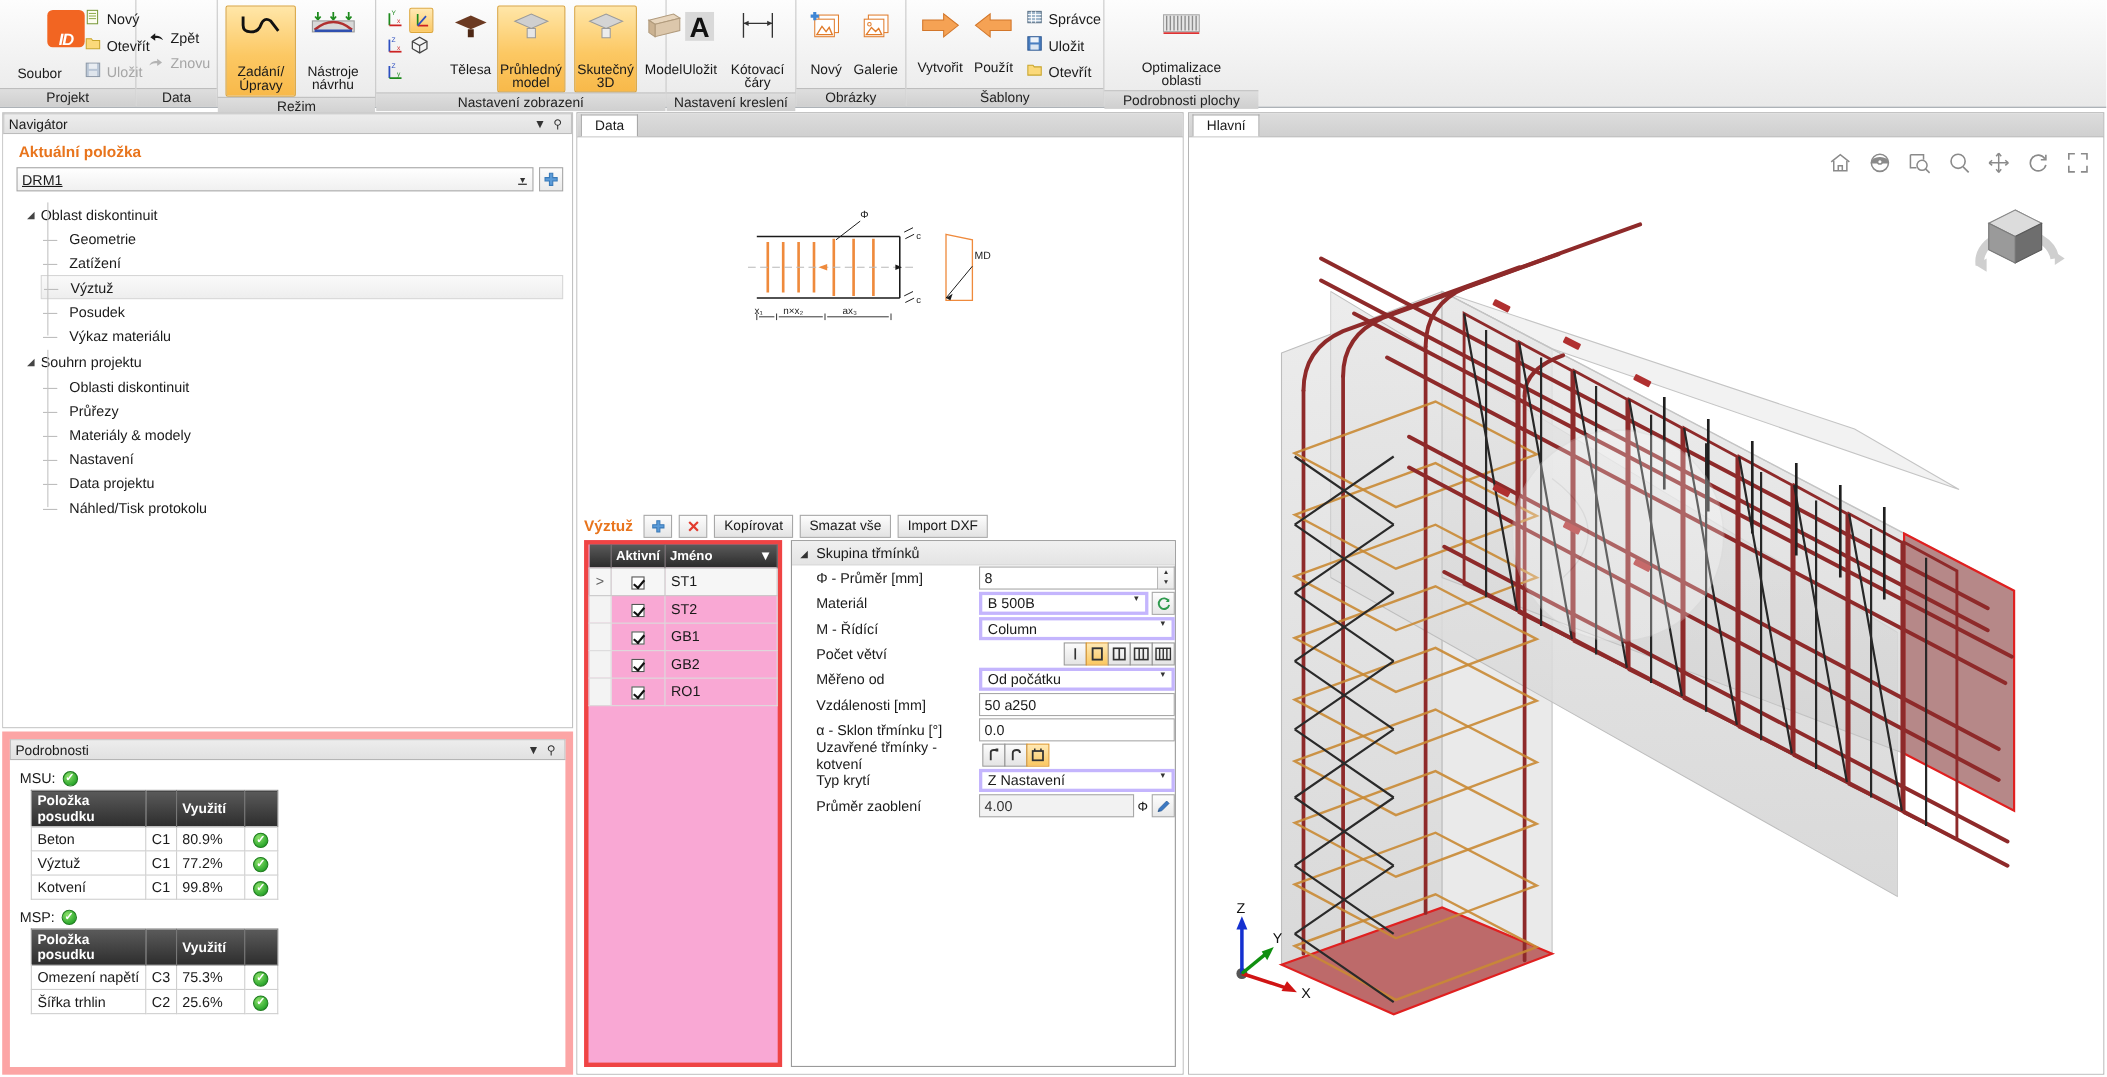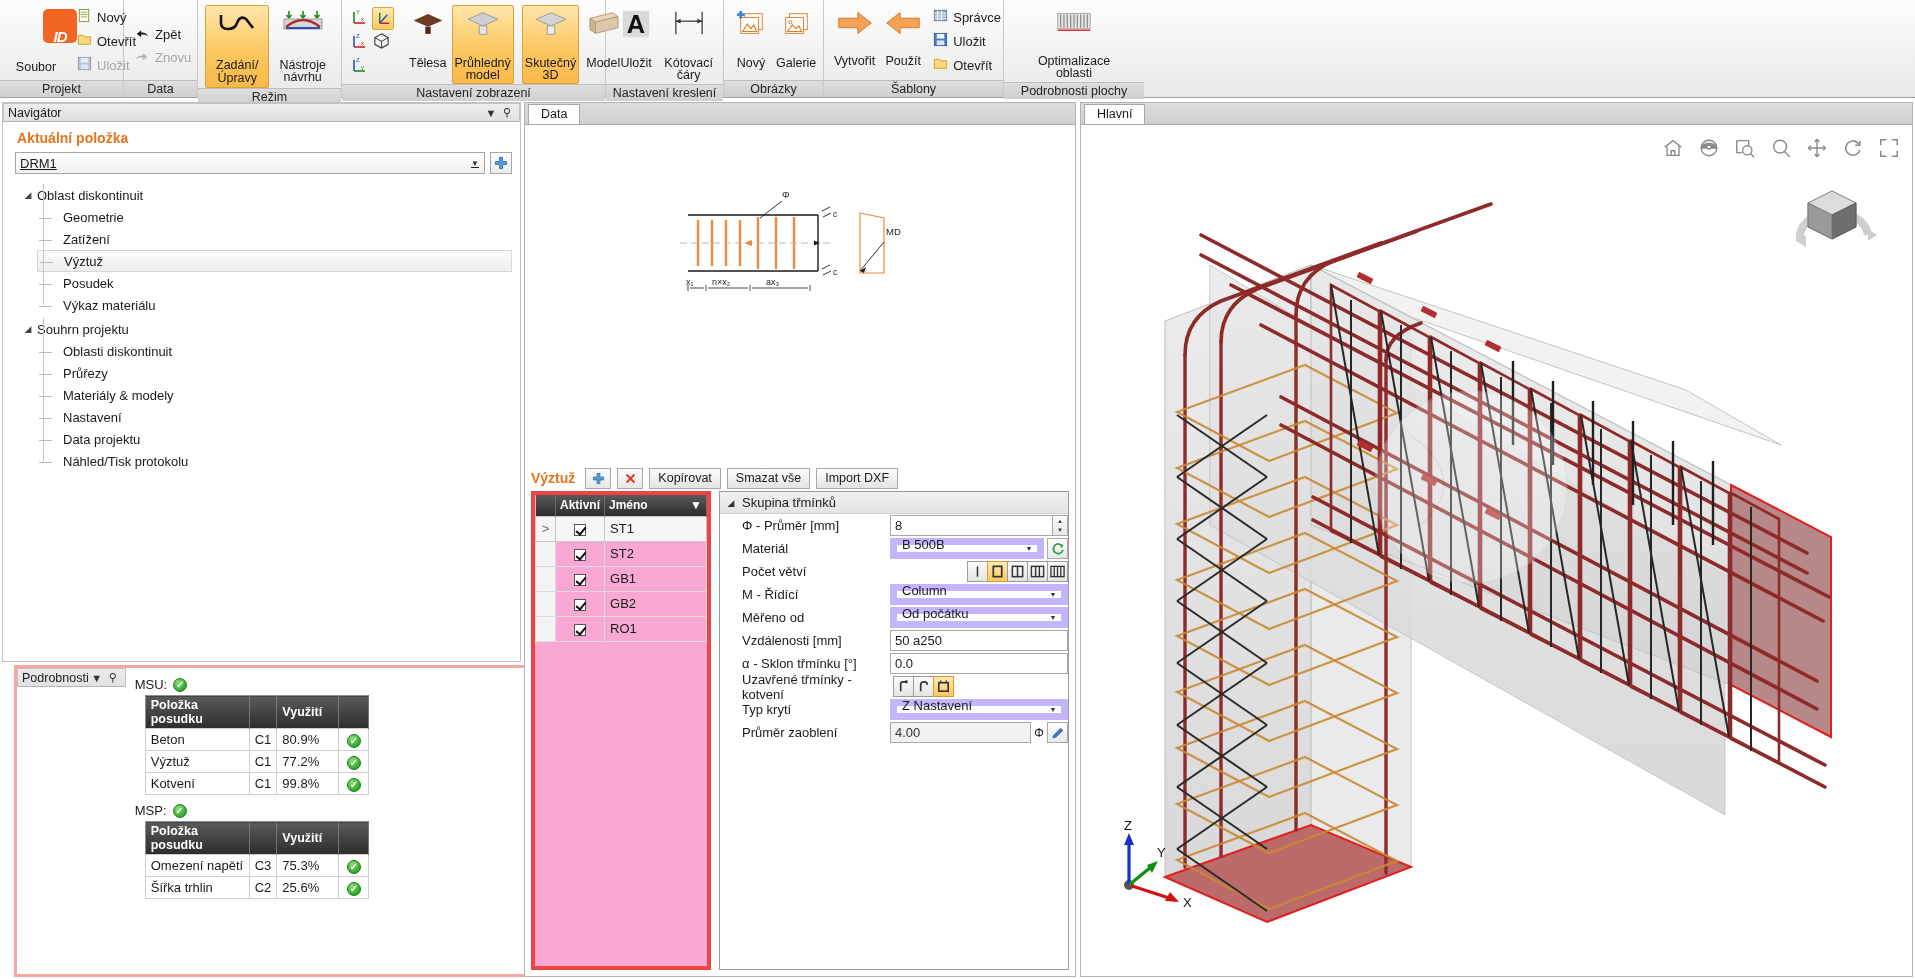--- a/index.html
+++ b/index.html
@@ -111,22 +111,22 @@
   .tchild.sel {
     background: linear-gradient(180deg,#fafafa,#eeeeee);
     border: 1px solid #d6d6d6; margin-left: 20px; height: 22px;
   }
   .tbranch { position: relative; }
   .tbranch::before {
     content: ""; position: absolute; left: 26px; top: 0; bottom: 11px; width: 1px; background: #c4c4c4;
   }
 
   #podrobnosti {
-    position: absolute; left: 14px; top: 665px; width: 519px; height: 312px;
-    background: #fff; border: 3px solid #fca5a5; display: flex; flex-direction: row;
+    position: absolute; left: 2px; top: 665px; width: 519px; height: 312px;
+    background: #fff; border: 7px solid #fca5a5; display: flex; flex-direction: column;
   }
   #podrobnosti .pd-body { flex: 1; padding: 5px 7px; overflow: hidden; }
   .lsrow { display: flex; align-items: center; gap: 6px; margin: 4px 0 3px 2px; font-size: 13px;}
   .okdot {
     width: 14px; height: 14px; border-radius: 50%;
     background: radial-gradient(circle at 35% 30%, #8ce06a, #2faa2f 70%, #1c7d1c);
     display: inline-flex; align-items: center; justify-content: center;
     color: #fff; font-size: 10px; font-weight: bold; line-height: 1;
     border: 1px solid #1f7d1f;
   }
@@ -222,22 +222,22 @@
   .tin {
     flex: 1; height: 21px; border: 1px solid #a8a8a8; background: #fff;
     display: flex; align-items: center; padding: 0 4px; font-size: 13px;
   }
   .tin.readonly { background: #f2f2f2; color: #333; }
   .spin { width: 15px; height: 21px; border: 1px solid #a8a8a8; border-left: none;
           background: linear-gradient(180deg,#fbfbfb,#e9e9e9);
           display: flex; flex-direction: column; }
   .spin span { flex:1; display: flex; align-items: center; justify-content: center; font-size: 6px; color: #333;}
   .pcombo {
-    flex: 1; height: 21px; border: 7px solid #c4b5fd; background: #fff;
-    display: flex; align-items: flex-end; padding: 0 2px 0 5px; font-size: 13px;
+    flex: 1; height: 21px; border: 3px solid #c4b5fd; background: #fff;
+    display: flex; align-items: flex-start; padding: 0 2px 0 5px; font-size: 13px;
   }
   .pcombo .cv { flex: 1; }
   .pcombo .ca { width: 12px; text-align: center; font-size: 7px; color: #333; }
   .miniicon {
     width: 21px; height: 21px; border: 1px solid #a8a8a8; margin-left: 3px;
     background: linear-gradient(180deg,#fdfdfd,#e8e8e8);
     display: flex; align-items: center; justify-content: center;
   }
   .segbtn {
     width: 21px; height: 21px; border: 1px solid #9a9a9a; margin-left: -1px;
@@ -844,20 +844,30 @@
               <span class="miniicon">
                 <svg width="14" height="14" viewBox="0 0 16 16">
                   <path d="M13 5 A5.5 5.5 0 1 0 13.6 9" fill="none" stroke="#2f9a4e" stroke-width="2"></path>
                   <path d="M13.6 2.5 L13.6 6 L10 6 Z" fill="#2f9a4e"></path>
                 </svg>
               </span>
             </span>
           </div>
 
           <div class="prow">
+            <span class="plabel">M - Řídící</span>
+            <span class="pfield">
+              <span class="pcombo">
+                <span class="cv">Column</span>
+                <span class="ca">▼</span>
+              </span>
+            </span>
+          </div>
+
+          <div class="prow">
             <span class="plabel">Počet větví</span>
             <span class="pfield" style="justify-content:flex-end">
               <span class="seggroup">
                 <span class="segbtn">
                     <svg width="15" height="15" viewBox="0 0 16 16">
                       <path d="M8 2.5 L8 13.5" stroke="#333" stroke-width="1.6"></path>
                     </svg>
                   </span>
                 <span class="segbtn on">
                     <svg width="15" height="15" viewBox="0 0 16 16">
@@ -875,30 +885,20 @@
                       <rect x="1.5" y="2.5" width="13" height="11" fill="none" stroke="#333" stroke-width="1.5"></rect>
                       <path d="M6 2.5 L6 13.5 M10 2.5 L10 13.5" stroke="#333" stroke-width="1.5"></path>
                     </svg>
                   </span>
                 <span class="segbtn">
                     <svg width="15" height="15" viewBox="0 0 16 16">
                       <rect x="1" y="2.5" width="14" height="11" fill="none" stroke="#333" stroke-width="1.4"></rect>
                       <path d="M4.5 2.5 L4.5 13.5 M8 2.5 L8 13.5 M11.5 2.5 L11.5 13.5" stroke="#333" stroke-width="1.4"></path>
                     </svg>
                   </span>
-              </span>
-            </span>
-          </div>
-
-          <div class="prow">
-            <span class="plabel">M - Řídící</span>
-            <span class="pfield">
-              <span class="pcombo">
-                <span class="cv">Column</span>
-                <span class="ca">▼</span>
               </span>
             </span>
           </div>
 
           <div class="prow">
             <span class="plabel">Měřeno od</span>
             <span class="pfield">
               <span class="pcombo">
                 <span class="cv">Od počátku</span>
                 <span class="ca">▼</span>

